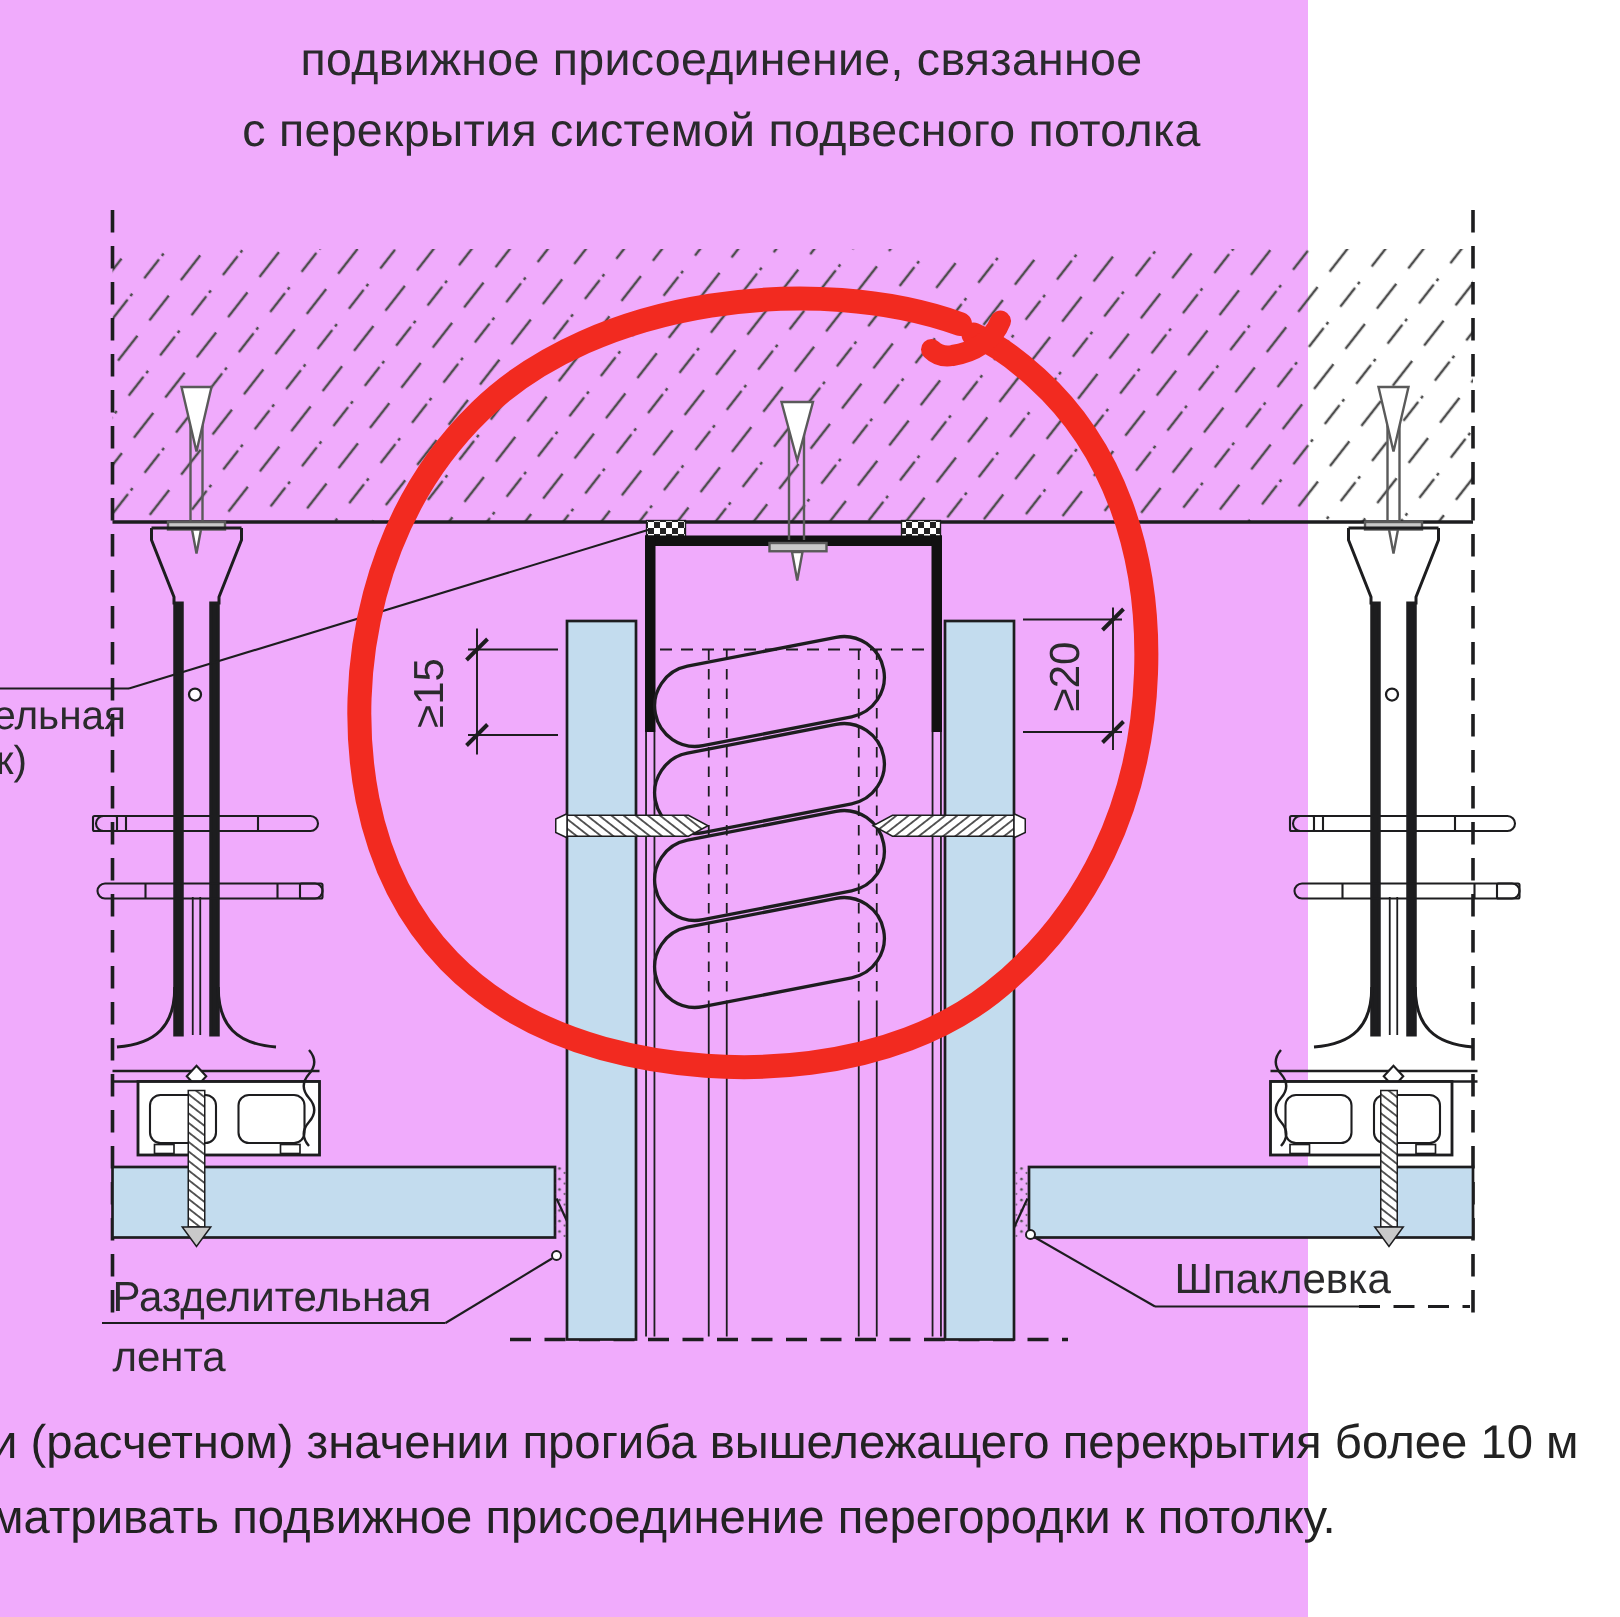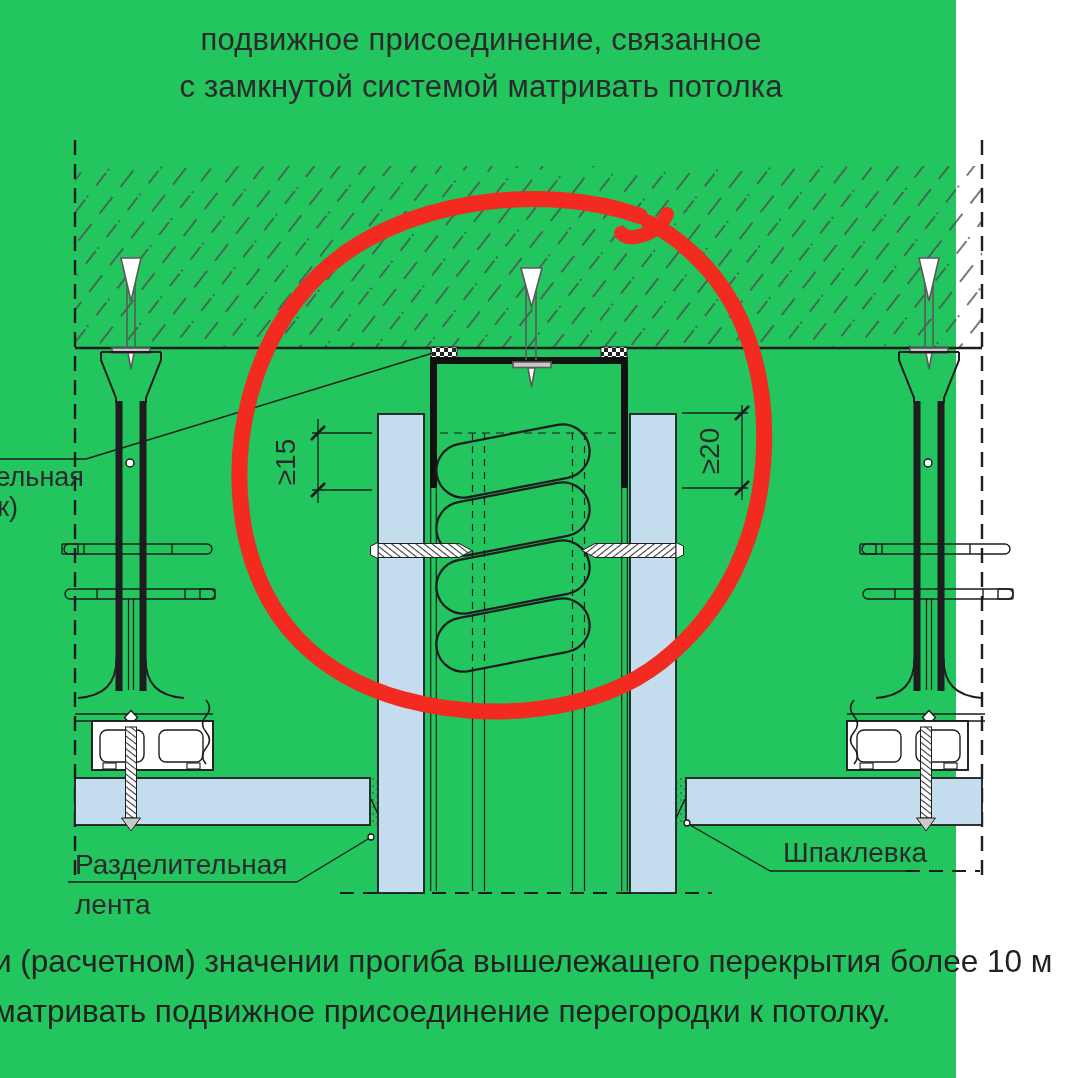--- a/index.html
+++ b/index.html
@@ -1,37 +1,37 @@
 <!DOCTYPE html>
 <html><head>
 <meta charset="utf-8">
 <style>
   html,body{margin:0;padding:0;}
   body{width:1080px;height:1078px;background:#ffffff;overflow:hidden;
        font-family:"Liberation Sans", sans-serif;}
-  .stage{position:relative;width:956px;height:1078px;background:#22c55e;}
+  .stage{position:relative;width:872px;height:1078px;background:#f0abfc;}
   .title{position:absolute;top:16px;left:0;width:962px;text-align:center;
          font-size:31px;line-height:47px;color:#2a2a2c;letter-spacing:.2px;}
   .footer{position:absolute;top:936px;left:-6px;width:1200px;
           font-size:31.5px;line-height:50px;color:#222;white-space:nowrap;}
   svg{position:absolute;left:0;top:0;}
   svg text{font-family:"Liberation Sans", sans-serif;fill:#2a2a2c;}
   .lbl{font-size:28px;}
   .lbl-sm{font-size:27px;}
   .dim{font-size:28px;}
   .k{stroke:#1d1d1f;fill:none;}
 </style>
 </head>
 <body>
 
 <div class="stage">
 
   <div class="title">
     <div>подвижное присоединение, связанное</div>
-    <div>с замкнутой системой матривать потолка</div>
+    <div>с перекрытия системой подвесного потолка</div>
   </div>
 
   <svg width="1080" height="1078" viewBox="0 0 1080 1078" xmlns="http://www.w3.org/2000/svg" xmlns:xlink="http://www.w3.org/1999/xlink">
     <defs>
       <pattern id="concreteHatch" width="34" height="40" patternUnits="userSpaceOnUse" patternTransform="rotate(-52)">
         <line x1="0" y1="10" x2="34" y2="10" stroke="#4d4d4d" stroke-width="1.7" stroke-dasharray="16 13"></line>
         <line x1="0" y1="30" x2="34" y2="30" stroke="#4d4d4d" stroke-width="1.7" stroke-dasharray="16 13" stroke-dashoffset="14"></line>
       </pattern>
       <pattern id="checker" width="8" height="8" patternUnits="userSpaceOnUse">
         <rect width="8" height="8" fill="#fff"></rect>

